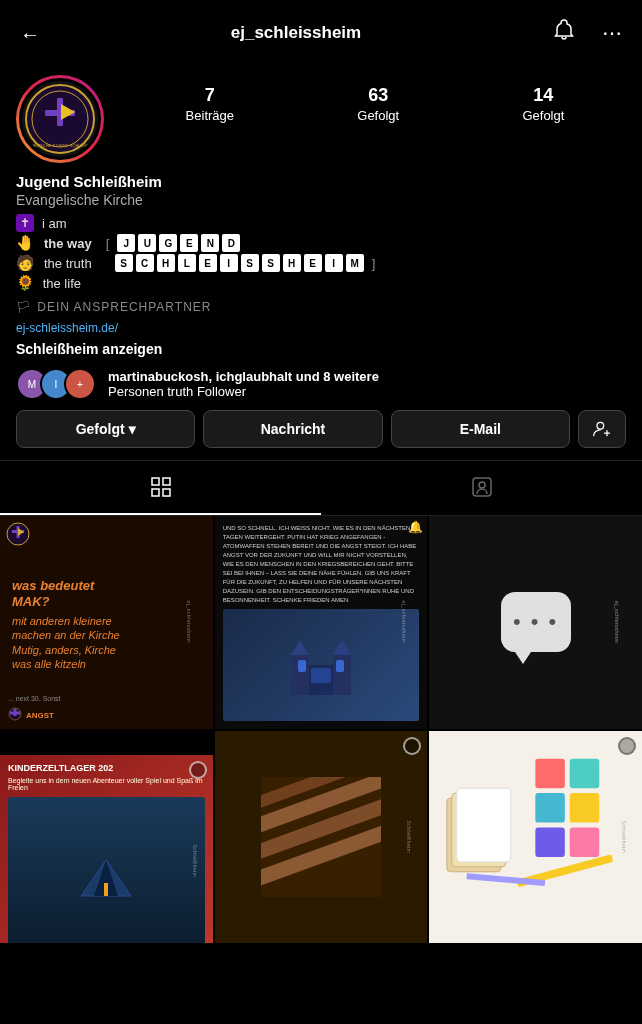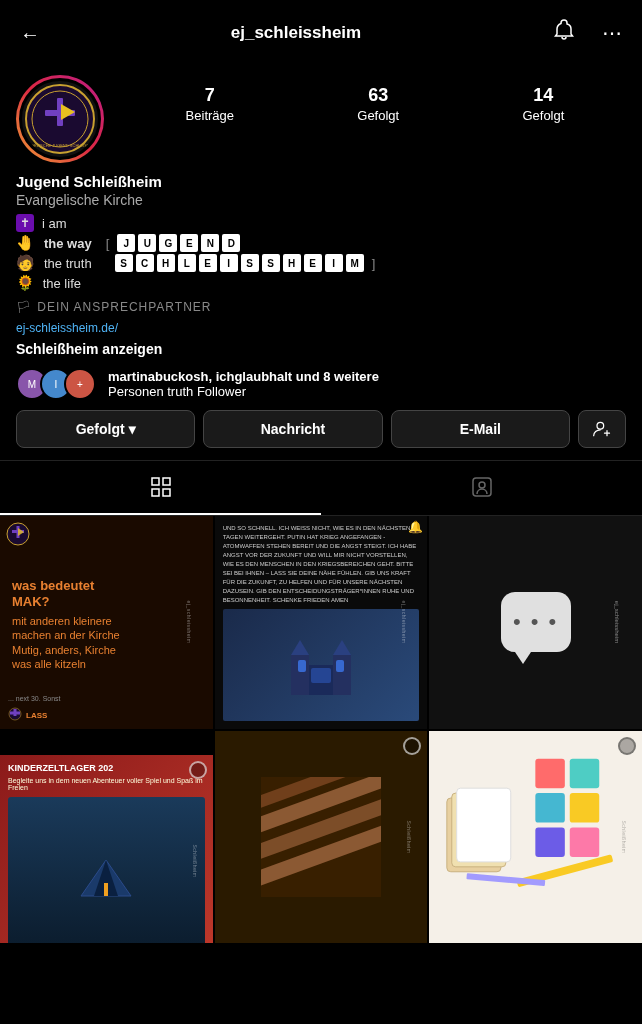--- a/index.html
+++ b/index.html
@@ -635,33 +635,33 @@
     <div class="post-1 grid-post-inner">
       <div style="position:absolute;top:6px;left:6px;right:6px;">
         
         <svg width="24" height="24" viewBox="0 0 24 24">
           <circle cx="12" cy="12" r="11" fill="#1a0a30" stroke="#c8a030" stroke-width="1"></circle>
           <rect x="10.5" y="4" width="3" height="12" fill="#7040c0"></rect>
           <rect x="6" y="8" width="12" height="3" fill="#7040c0"></rect>
           <polygon points="12,6 18,10 12,14" fill="#e8c020" opacity="0.8"></polygon>
         </svg>
       </div>
-      <div style="margin-top:34px; padding: 0 4px;">
+      <div style="margin-top:34px; padding: 0 4px; font-style: italic;">
         <div class="post-1-title">was bedeutet<br>MAK?</div>
         <div class="post-1-sub">mit anderen kleinere<br>machen an der Kirche<br>Mutig, anders, Kirche<br>was alle kitzeln</div>
       </div>
       <div class="post-1-bottom">
         <div class="post-1-lines">... next 30. Sonst</div>
         <div style="display:flex;align-items:center;gap:4px;margin-top:3px;">
           <svg width="14" height="14" viewBox="0 0 14 14">
             <circle cx="7" cy="7" r="6" fill="#1a0a30" stroke="#c8a030" stroke-width="0.5"></circle>
             <rect x="5.5" y="2" width="3" height="7" fill="#7040c0"></rect>
             <rect x="2" y="4.5" width="10" height="3" fill="#7040c0"></rect>
           </svg>
-          <div class="post-1-info">LASS</div>
+          <div class="post-1-info">ANGST</div>
         </div>
       </div>
       <div class="side-label">ej_schleissheim</div>
     </div>
   </div>
 
   <div class="grid-post">
     <div class="post-2 grid-post-inner">
       <div class="post-2-bell">🔔</div>
       <div class="post-2-text">

